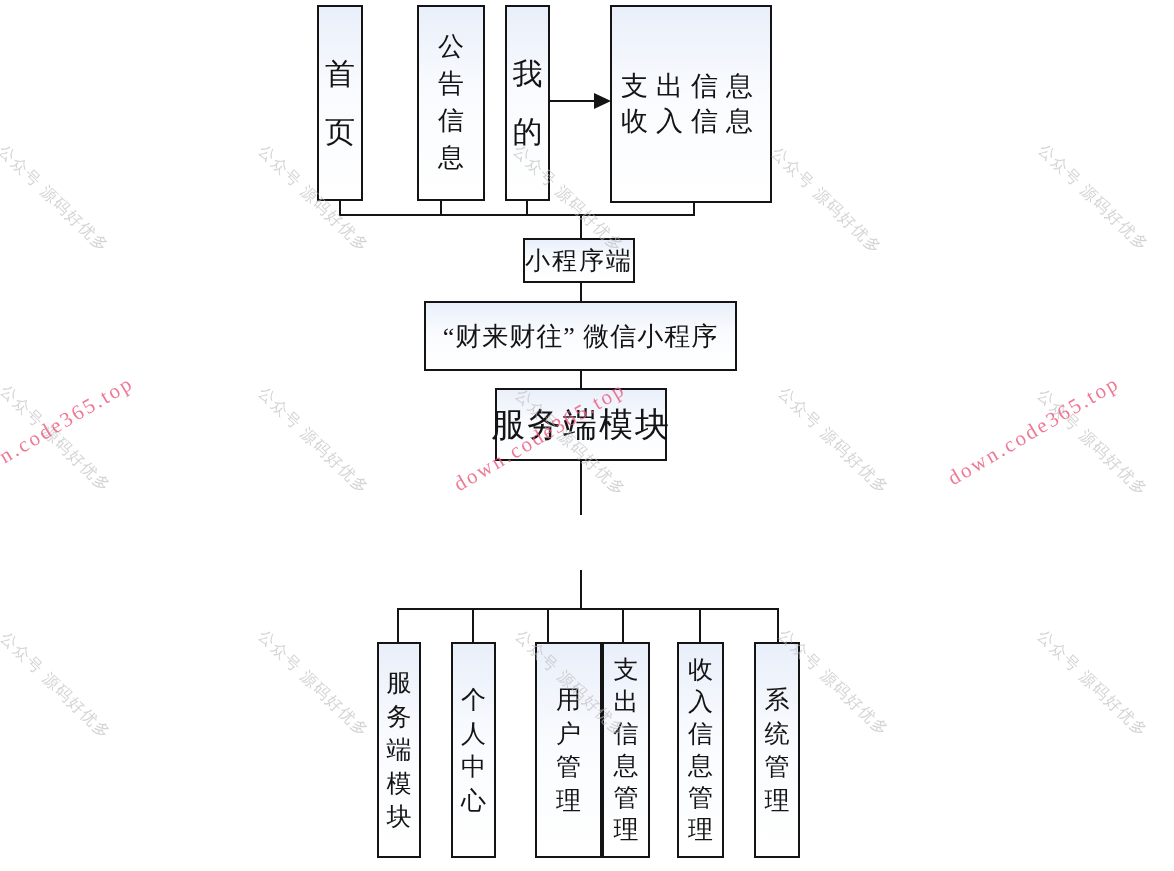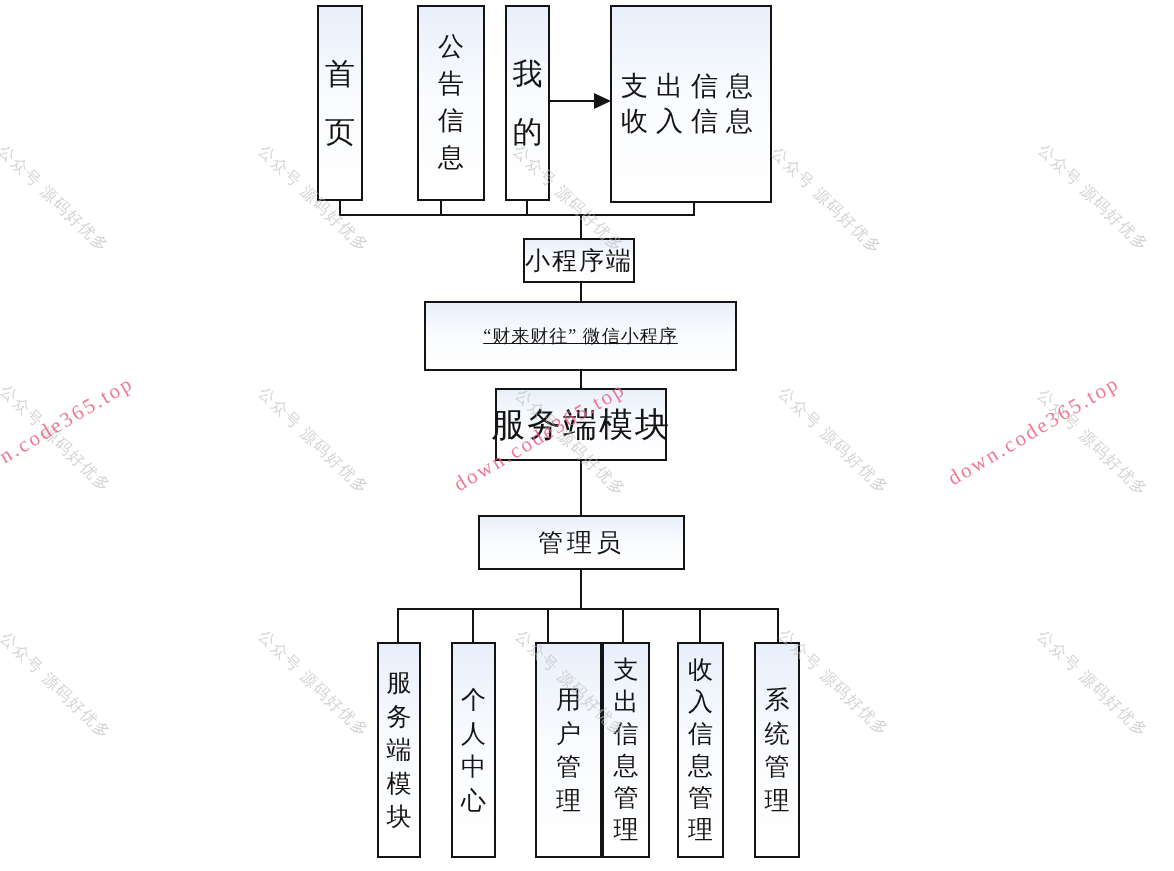--- a/index.html
+++ b/index.html
@@ -100,34 +100,31 @@
   <div class="line hline" style="left:339px;top:214px;width:356px;"></div>
   <div class="line vline" style="left:580px;top:214px;height:24px;"></div>
 
   <div class="box" style="left:523px;top:238px;width:112px;height:45px;">
     <div class="hlabel">小程序端</div>
   </div>
 
   <div class="line vline" style="left:580px;top:283px;height:18px;"></div>
 
   <div class="box" style="left:424px;top:301px;width:313px;height:70px;">
-    <div class="hlabel" style="font-size:18px;letter-spacing:1px;text-decoration:underline;">“财来财往” 微信小程序</div>
+    <div class="hlabel" style="font-size:26px;letter-spacing:1px;">“财来财往” 微信小程序</div>
   </div>
 
   <div class="line vline" style="left:580px;top:371px;height:17px;"></div>
 
   <div class="box" style="left:495px;top:388px;width:172px;height:73px;">
     <div class="hlabel" style="font-size:34px;">服务端模块</div>
   </div>
 
   <div class="line vline" style="left:580px;top:461px;height:54px;"></div>
 
-  <div class="box" style="left:478px;top:515px;width:207px;height:55px;">
-    <div class="hlabel" style="letter-spacing:4px;">管理员</div>
-  </div>
 
   <div class="line vline" style="left:580px;top:570px;height:39px;"></div>
   <div class="line hline" style="left:397px;top:608px;width:382px;"></div>
   <div class="line vline" style="left:397px;top:608px;height:34px;"></div>
   <div class="line vline" style="left:472px;top:608px;height:34px;"></div>
   <div class="line vline" style="left:547px;top:608px;height:34px;"></div>
   <div class="line vline" style="left:622px;top:608px;height:34px;"></div>
   <div class="line vline" style="left:699px;top:608px;height:34px;"></div>
   <div class="line vline" style="left:777px;top:608px;height:34px;"></div>
 

